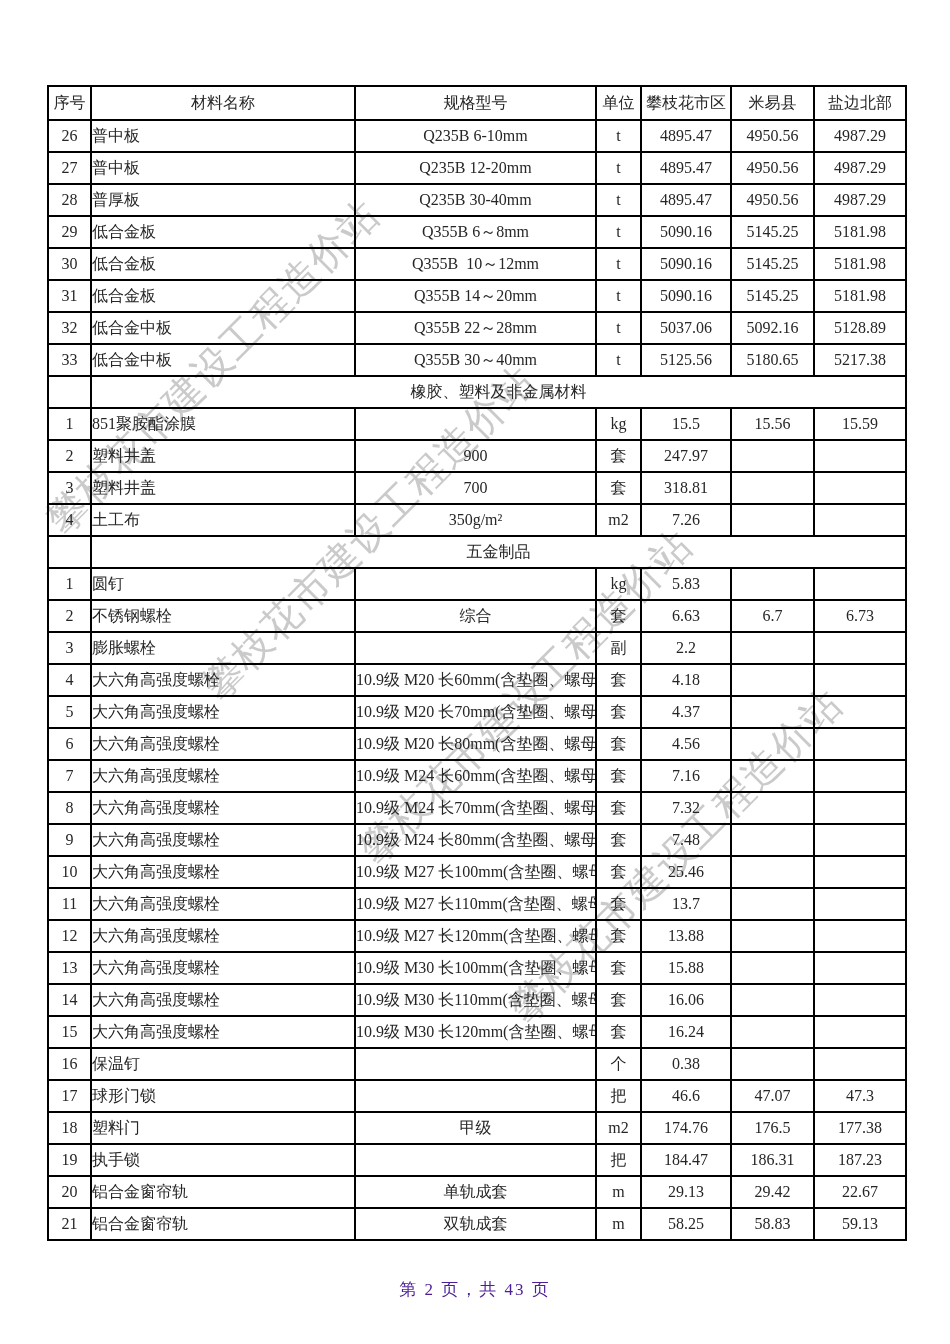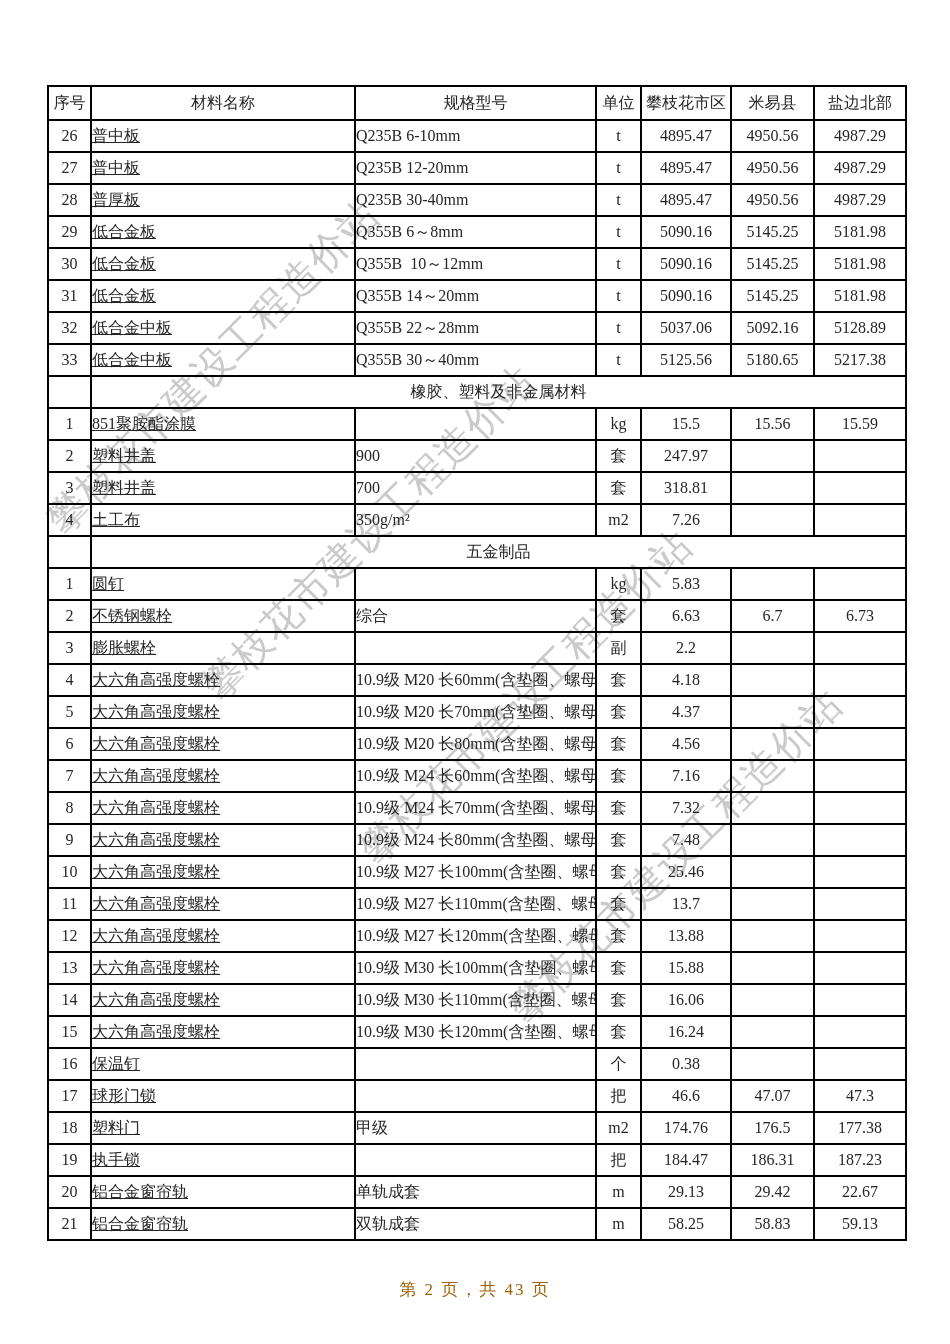--- a/index.html
+++ b/index.html
@@ -55,22 +55,22 @@
     color: #262626;
     background: transparent;
     overflow: hidden;
   }
   table.price thead tr { height: 34px; }
   table.price tbody tr { height: 32px; }
 
   th.h { text-align: center; vertical-align: middle; }
 
   td.c-no   { text-align: center; vertical-align: middle; }
-  td.c-name { text-align: left;  vertical-align: middle; padding-left: 6px; text-decoration: underline; }
-  td.c-spec { text-align: left;  vertical-align: middle; padding-left: 5px; white-space: pre; }
+  td.c-name { text-align: left;  vertical-align: middle; padding-left: 6px; }
+  td.c-spec { text-align: center;  vertical-align: middle; padding-left: 5px; white-space: pre; }
   td.c-unit { text-align: center; vertical-align: middle; }
   td.c-num  { text-align: center; vertical-align: middle; }
 
   td.c-sec {
     text-align: center;
     vertical-align: middle;
     padding-left: 6px;
     font-weight: bold;
     font-size: 17px;
     font-family: "Liberation Sans", "DejaVu Sans", sans-serif;
@@ -79,21 +79,21 @@
 
   
   .footer {
     position: absolute;
     left: 0;
     top: 1278px;
     width: 950px;
     text-align: center;
     font-size: 17px;
     letter-spacing: 2px;
-    color: #a16207;
+    color: #4c1d95;
     z-index: 1;
   }
 </style>
 </head>
 <body>
 
 <div class="wm wm1">攀枝花市建设工程造价站</div>
 <div class="wm wm2">攀枝花市建设工程造价站</div>
 <div class="wm wm3">攀枝花市建设工程造价站</div>
 <div class="wm wm4">攀枝花市建设工程造价站</div>

